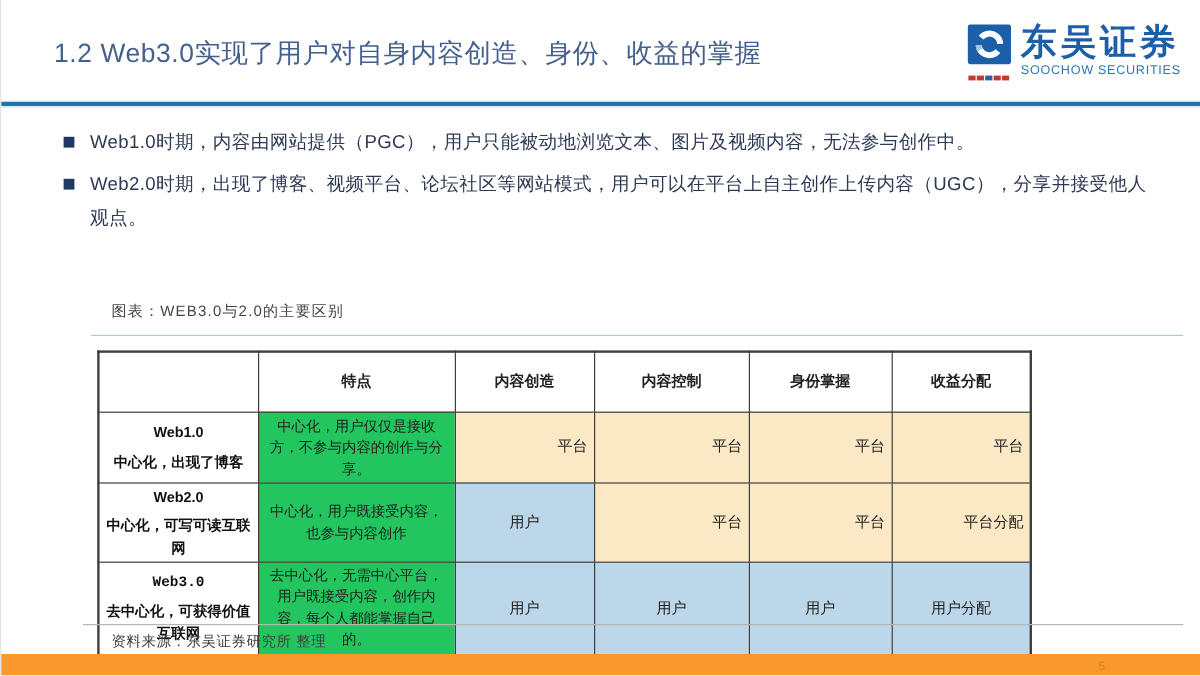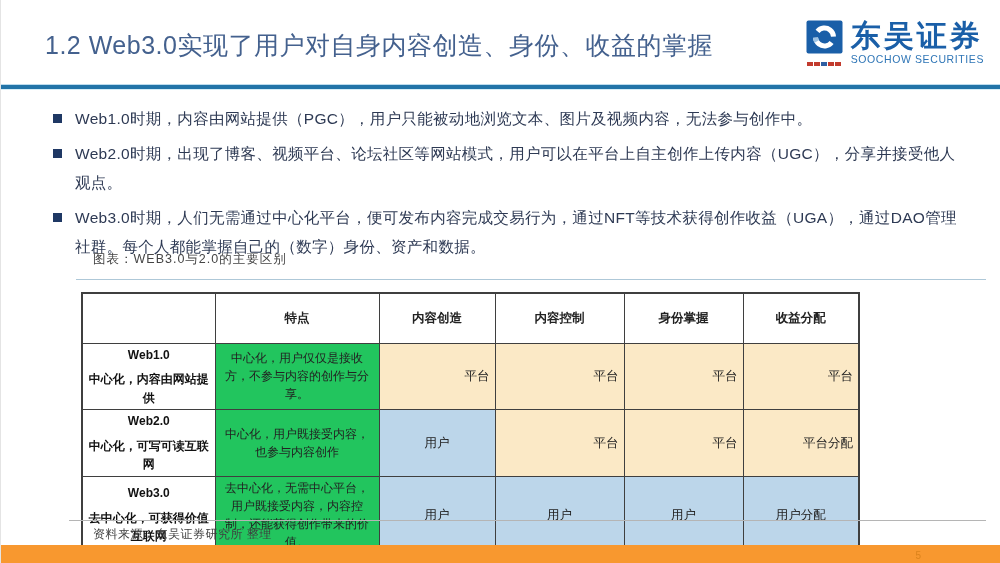--- a/index.html
+++ b/index.html
@@ -17,21 +17,21 @@
   html,body{margin:0;padding:0;}
   body{
     width:1000px;height:563px;position:relative;overflow:hidden;
     background:#ffffff;
     font-family:"Liberation Sans","DejaVu Sans",sans-serif;
     border-left:1px solid #e4e4e4;
   }
   
   .slide-title{
     position:absolute;left:44px;top:28px;width:700px;
-    font-size:25px;line-height:34px;color:var(--title-blue);
+    font-size:22px;line-height:34px;color:var(--title-blue);
     letter-spacing:0.5px;
   }
   .logo{
     position:absolute;right:16px;top:20px;
     display:flex;align-items:flex-start;gap:8px;
   }
   .logo-icon-col{display:flex;flex-direction:column;align-items:center;gap:2px;}
   .logo-seal{display:flex;gap:1px;}
   .logo-seal i{display:block;width:6px;height:4px;background:#C23B2E;}
   .logo-seal i.b{background:#2E5FA3;}
@@ -71,21 +71,21 @@
   
   .table-wrap{position:absolute;left:80px;top:292px;}
   table{
     border-collapse:collapse;table-layout:fixed;width:777px;
     border:2px solid var(--table-border);
   }
   th,td{border:1px solid var(--table-border);padding:2px 5px;vertical-align:middle;}
   thead tr{height:50px;}
   tbody tr:nth-child(1){height:49px;}
   tbody tr:nth-child(2){height:47px;}
-  tbody tr:nth-child(3){height:61px;}
+  tbody tr:nth-child(3){height:61px;font-family:Liberation Mono, monospace;}
   th{font-size:12.5px;font-weight:bold;color:#222;background:#fff;text-align:center;}
   td.era-cell{
     font-weight:bold;font-size:12px;color:#111;text-align:center;
     background:#fff;line-height:1.55;padding:2px 3px;
   }
   td.era-cell .era-label{margin-bottom:6px;}
   td.feature-cell{
     font-size:12px;color:#222;text-align:center;background:#22c55e;line-height:1.5;
   }
   td.value-cell{font-size:12.5px;color:#222;text-align:center;}
@@ -134,21 +134,20 @@
     <span class="logo-cn">东吴证券</span>
     <span class="logo-en">SOOCHOW SECURITIES</span>
   </div>
 </div>
 
 <div class="header-divider"></div>
 
 <div class="bullet-list">
     <div class="bullet"><span class="bullet-square"></span><span>Web1.0时期，内容由网站提供（PGC），用户只能被动地浏览文本、图片及视频内容，无法参与创作中。</span></div>
     <div class="bullet"><span class="bullet-square"></span><span>Web2.0时期，出现了博客、视频平台、论坛社区等网站模式，用户可以在平台上自主创作上传内容（UGC），分享并接受他人观点。</span></div>
-    <div class="bullet"><span class="bullet-square"></span><span>Web3.0时期，人们无需通过中心化平台，便可发布内容完成交易行为，通过NFT等技术获得创作收益（UGA），通过DAO管理社群。每个人都能掌握自己的（数字）身份、资产和数据。</span></div>
   </div>
 
 <div class="table-caption">图表：WEB3.0与2.0的主要区别</div>
 <div class="caption-divider"></div>
 
 <div class="table-wrap">
   <table>
     <colgroup>
       <col style="width:133px">
         <col style="width:164px">
@@ -164,21 +163,21 @@
           <th>内容创造</th>
           <th>内容控制</th>
           <th>身份掌握</th>
           <th>收益分配</th>
         </tr>
     </thead>
     <tbody>
         <tr>
           <td class="era-cell">
             <div class="era-label">Web1.0</div>
-            <div>中心化，内容由网站提供</div>
+            <div>中心化，出现了博客</div>
           </td>
           <td class="feature-cell">中心化，用户仅仅是接收方，不参与内容的创作与分享。</td>
           <td class="value-cell cell-platform">平台</td>
           <td class="value-cell cell-platform">平台</td>
           <td class="value-cell cell-platform">平台</td>
           <td class="value-cell cell-platform">平台</td>
         </tr>
         <tr>
           <td class="era-cell">
             <div class="era-label">Web2.0</div>
@@ -188,21 +187,21 @@
           <td class="value-cell cell-user">用户</td>
           <td class="value-cell cell-platform">平台</td>
           <td class="value-cell cell-platform">平台</td>
           <td class="value-cell cell-platform">平台分配</td>
         </tr>
         <tr>
           <td class="era-cell">
             <div class="era-label">Web3.0</div>
             <div>去中心化，可获得价值互联网</div>
           </td>
-          <td class="feature-cell">去中心化，无需中心平台，用户既接受内容，内容控制，还能获得创作带来的价值。</td>
+          <td class="feature-cell">去中心化，无需中心平台，用户既接受内容，创作内容，每个人都能掌握自己的。</td>
           <td class="value-cell cell-user">用户</td>
           <td class="value-cell cell-user">用户</td>
           <td class="value-cell cell-user">用户</td>
           <td class="value-cell cell-user">用户分配</td>
         </tr>
       </tbody>
   </table>
 </div>
 
 <div class="footer-divider"></div>

